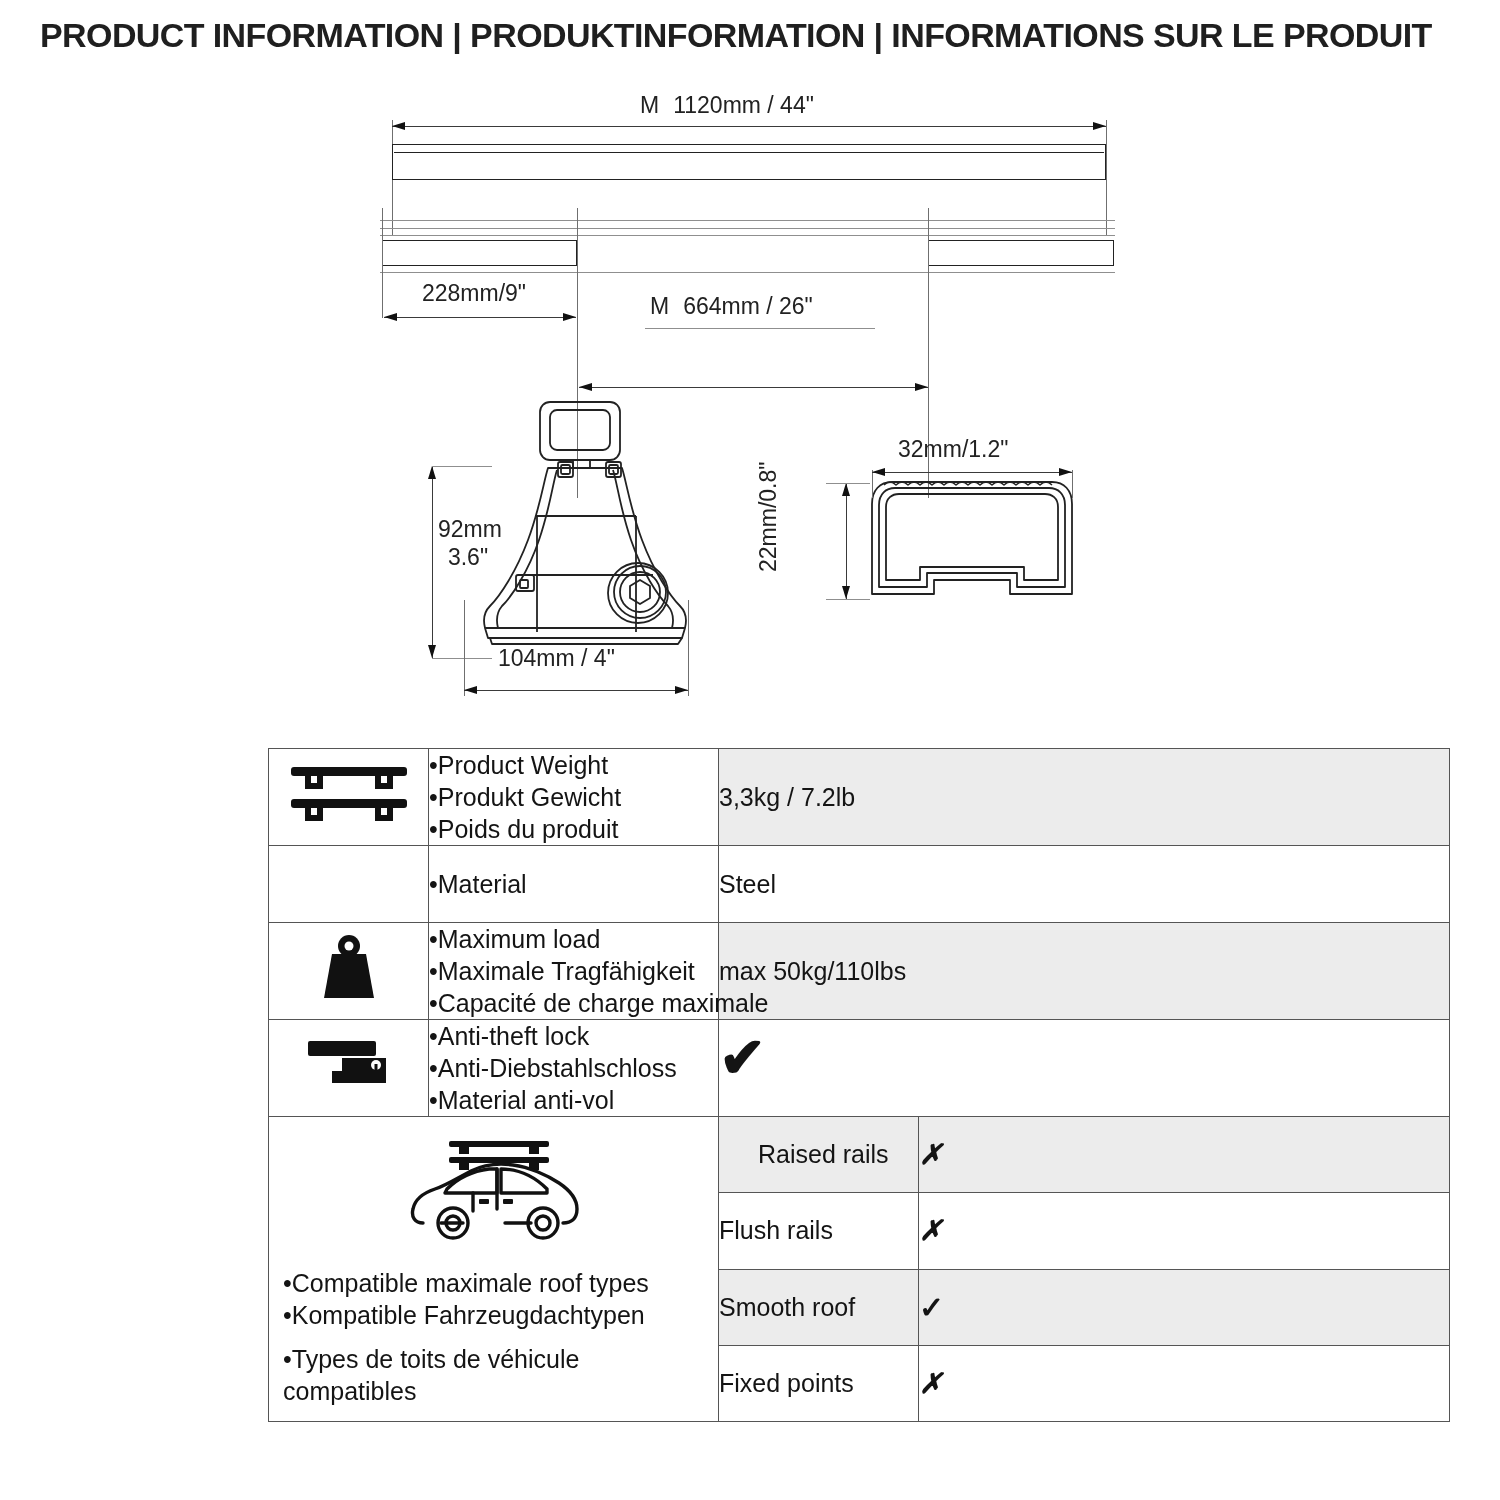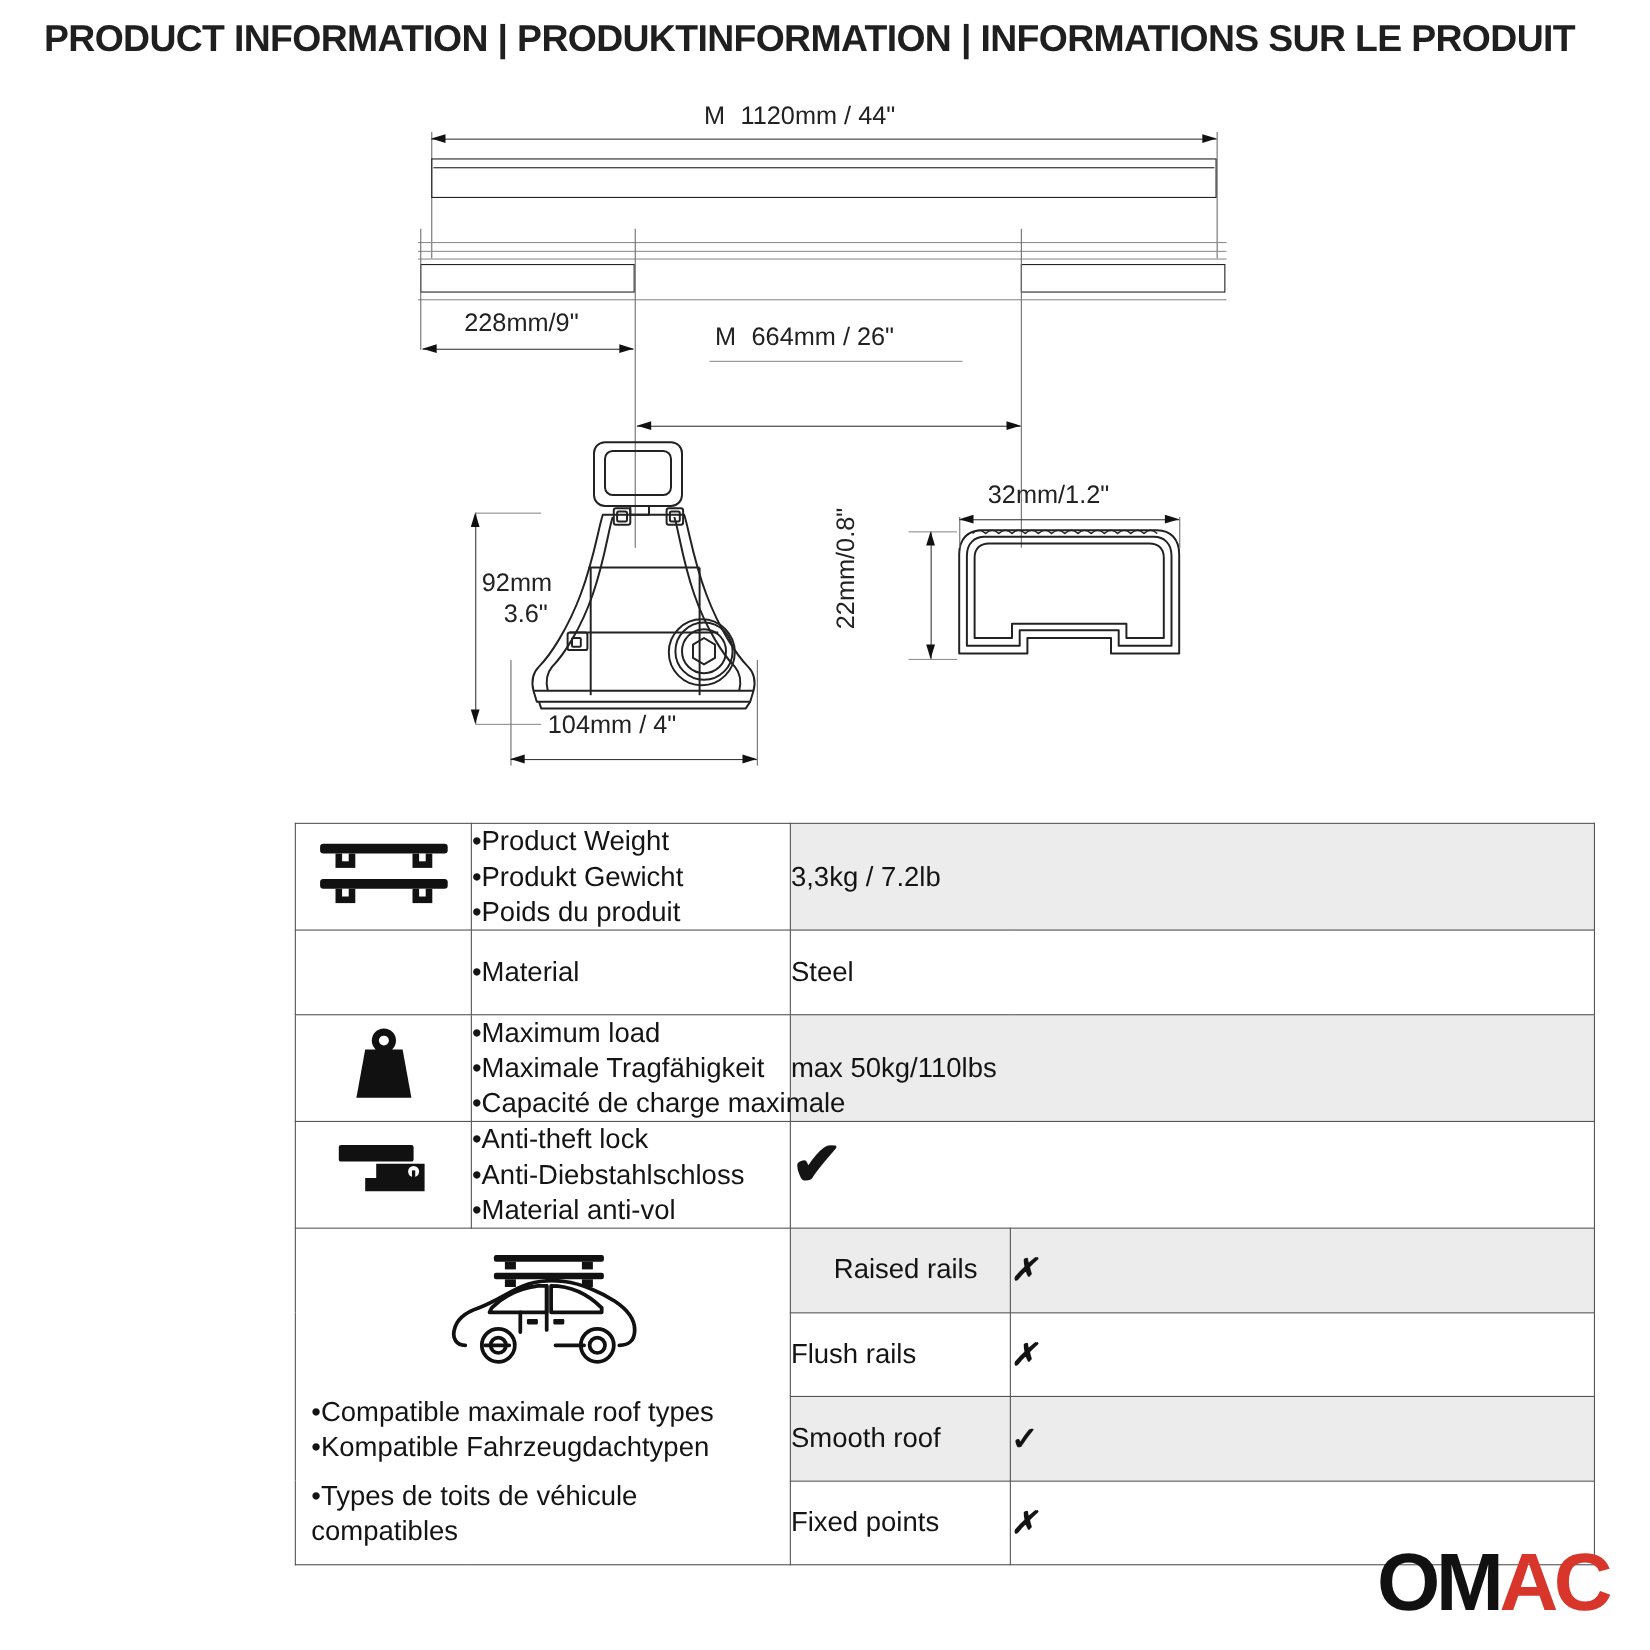--- a/index.html
+++ b/index.html
@@ -161,21 +161,21 @@
         <rect x="76" y="175" width="18" height="16" rx="2"></rect>
         <rect x="80" y="180" width="8" height="8" rx="1"></rect>
 
         <circle cx="198" cy="193" r="30"></circle>
         <circle cx="200" cy="192" r="26"></circle>
         <circle cx="200" cy="192" r="20"></circle>
         <polygon points="200,180 210,186 210,198 200,204 190,198 190,186"></polygon>
       </g>
     </svg>
 
-    <div class="dimtext" style="left:0px;top:0px;position:absolute;left:438px;top:435px;text-align:right;width:60px;line-height:1.22;">
+    <div class="dimtext" style="left:0px;top:0px;position:absolute;left:438px;top:435px;text-align:center;width:60px;line-height:1.22;">
       <div>92mm</div>
       <div>3.6"</div>
     </div>
     <div class="varrow" style="left:432px;top:386px;height:192px;"></div>
     <div class="exth" style="left:432px;top:386px;width:60px;"></div>
     <div class="exth" style="left:432px;top:578px;width:60px;"></div>
 
     <div class="dimtext" style="left:498px;top:565px;">
       <span>104mm / 4"</span>
     </div>
@@ -353,17 +353,14 @@
       <tr>
         <td class="sub-name" style="height:70px;">Fixed points</td>
         <td class="sub-val">
           <span class="mark-no">✗</span>
         </td>
       </tr>
 
     </tbody>
   </table>
 
-  <div class="logo">
-    <span class="blk">OM</span><span class="red">AC</span>
-  </div>
 
 </div>
 
 </body></html>

